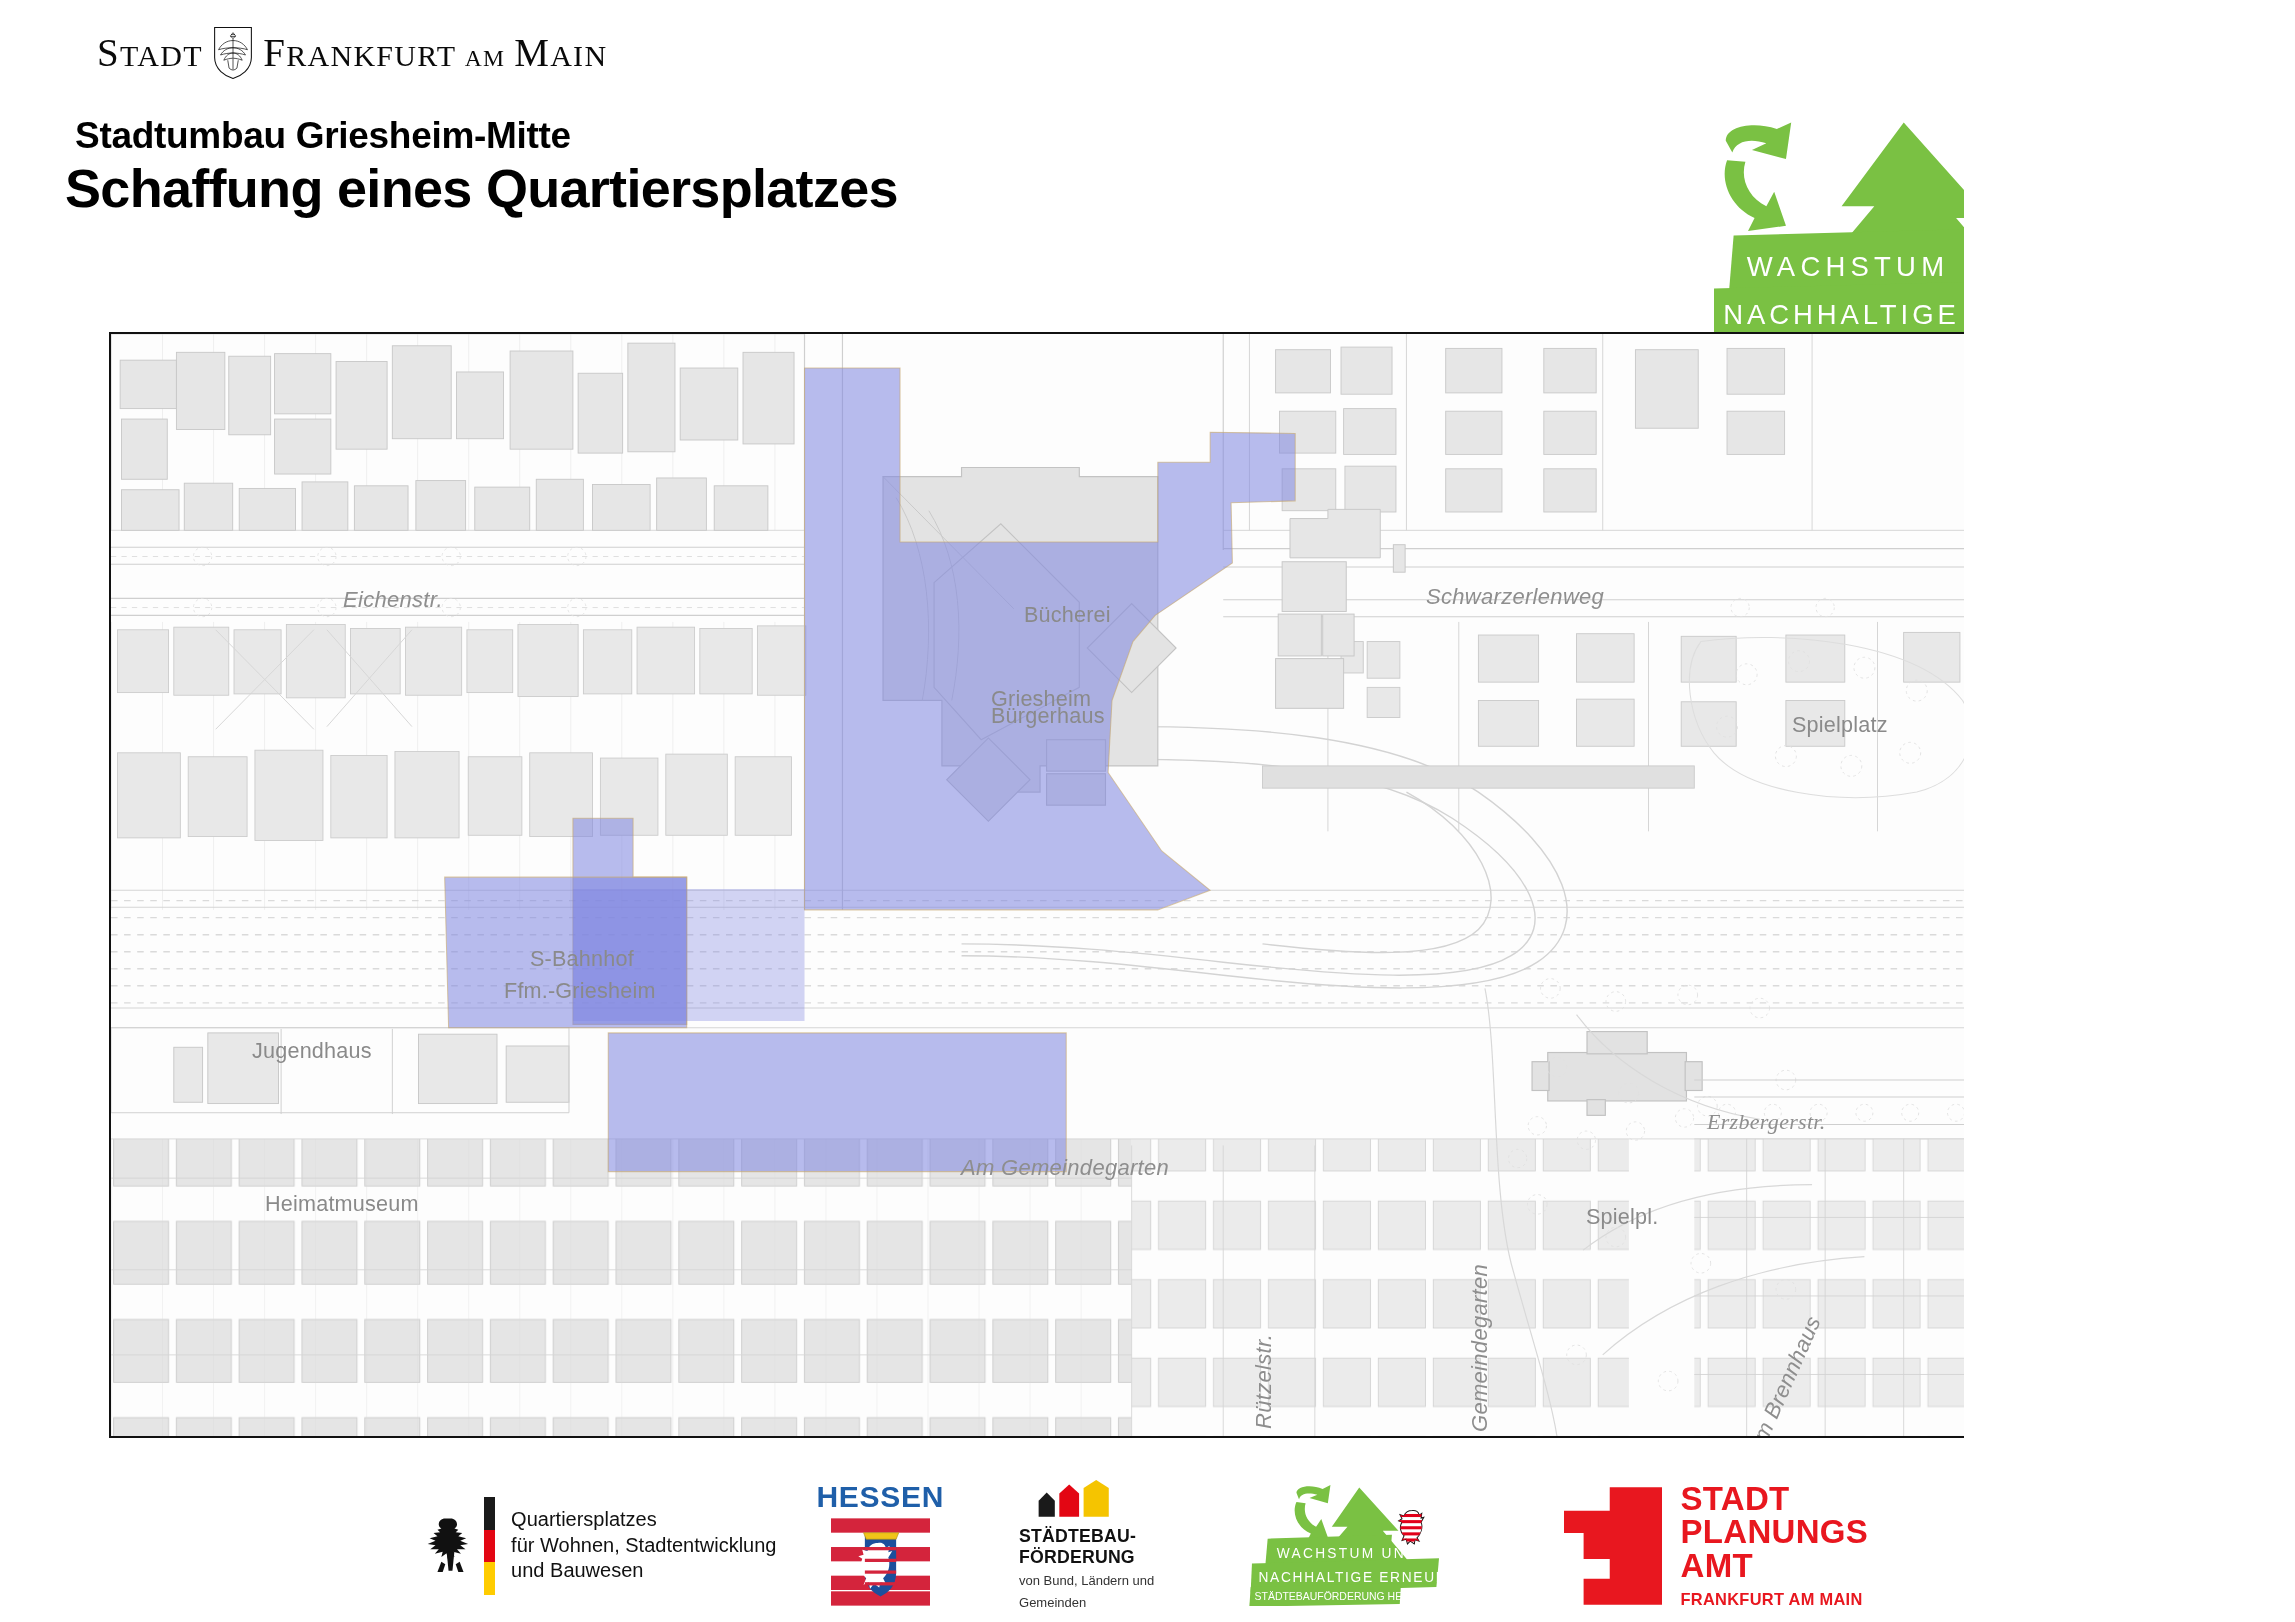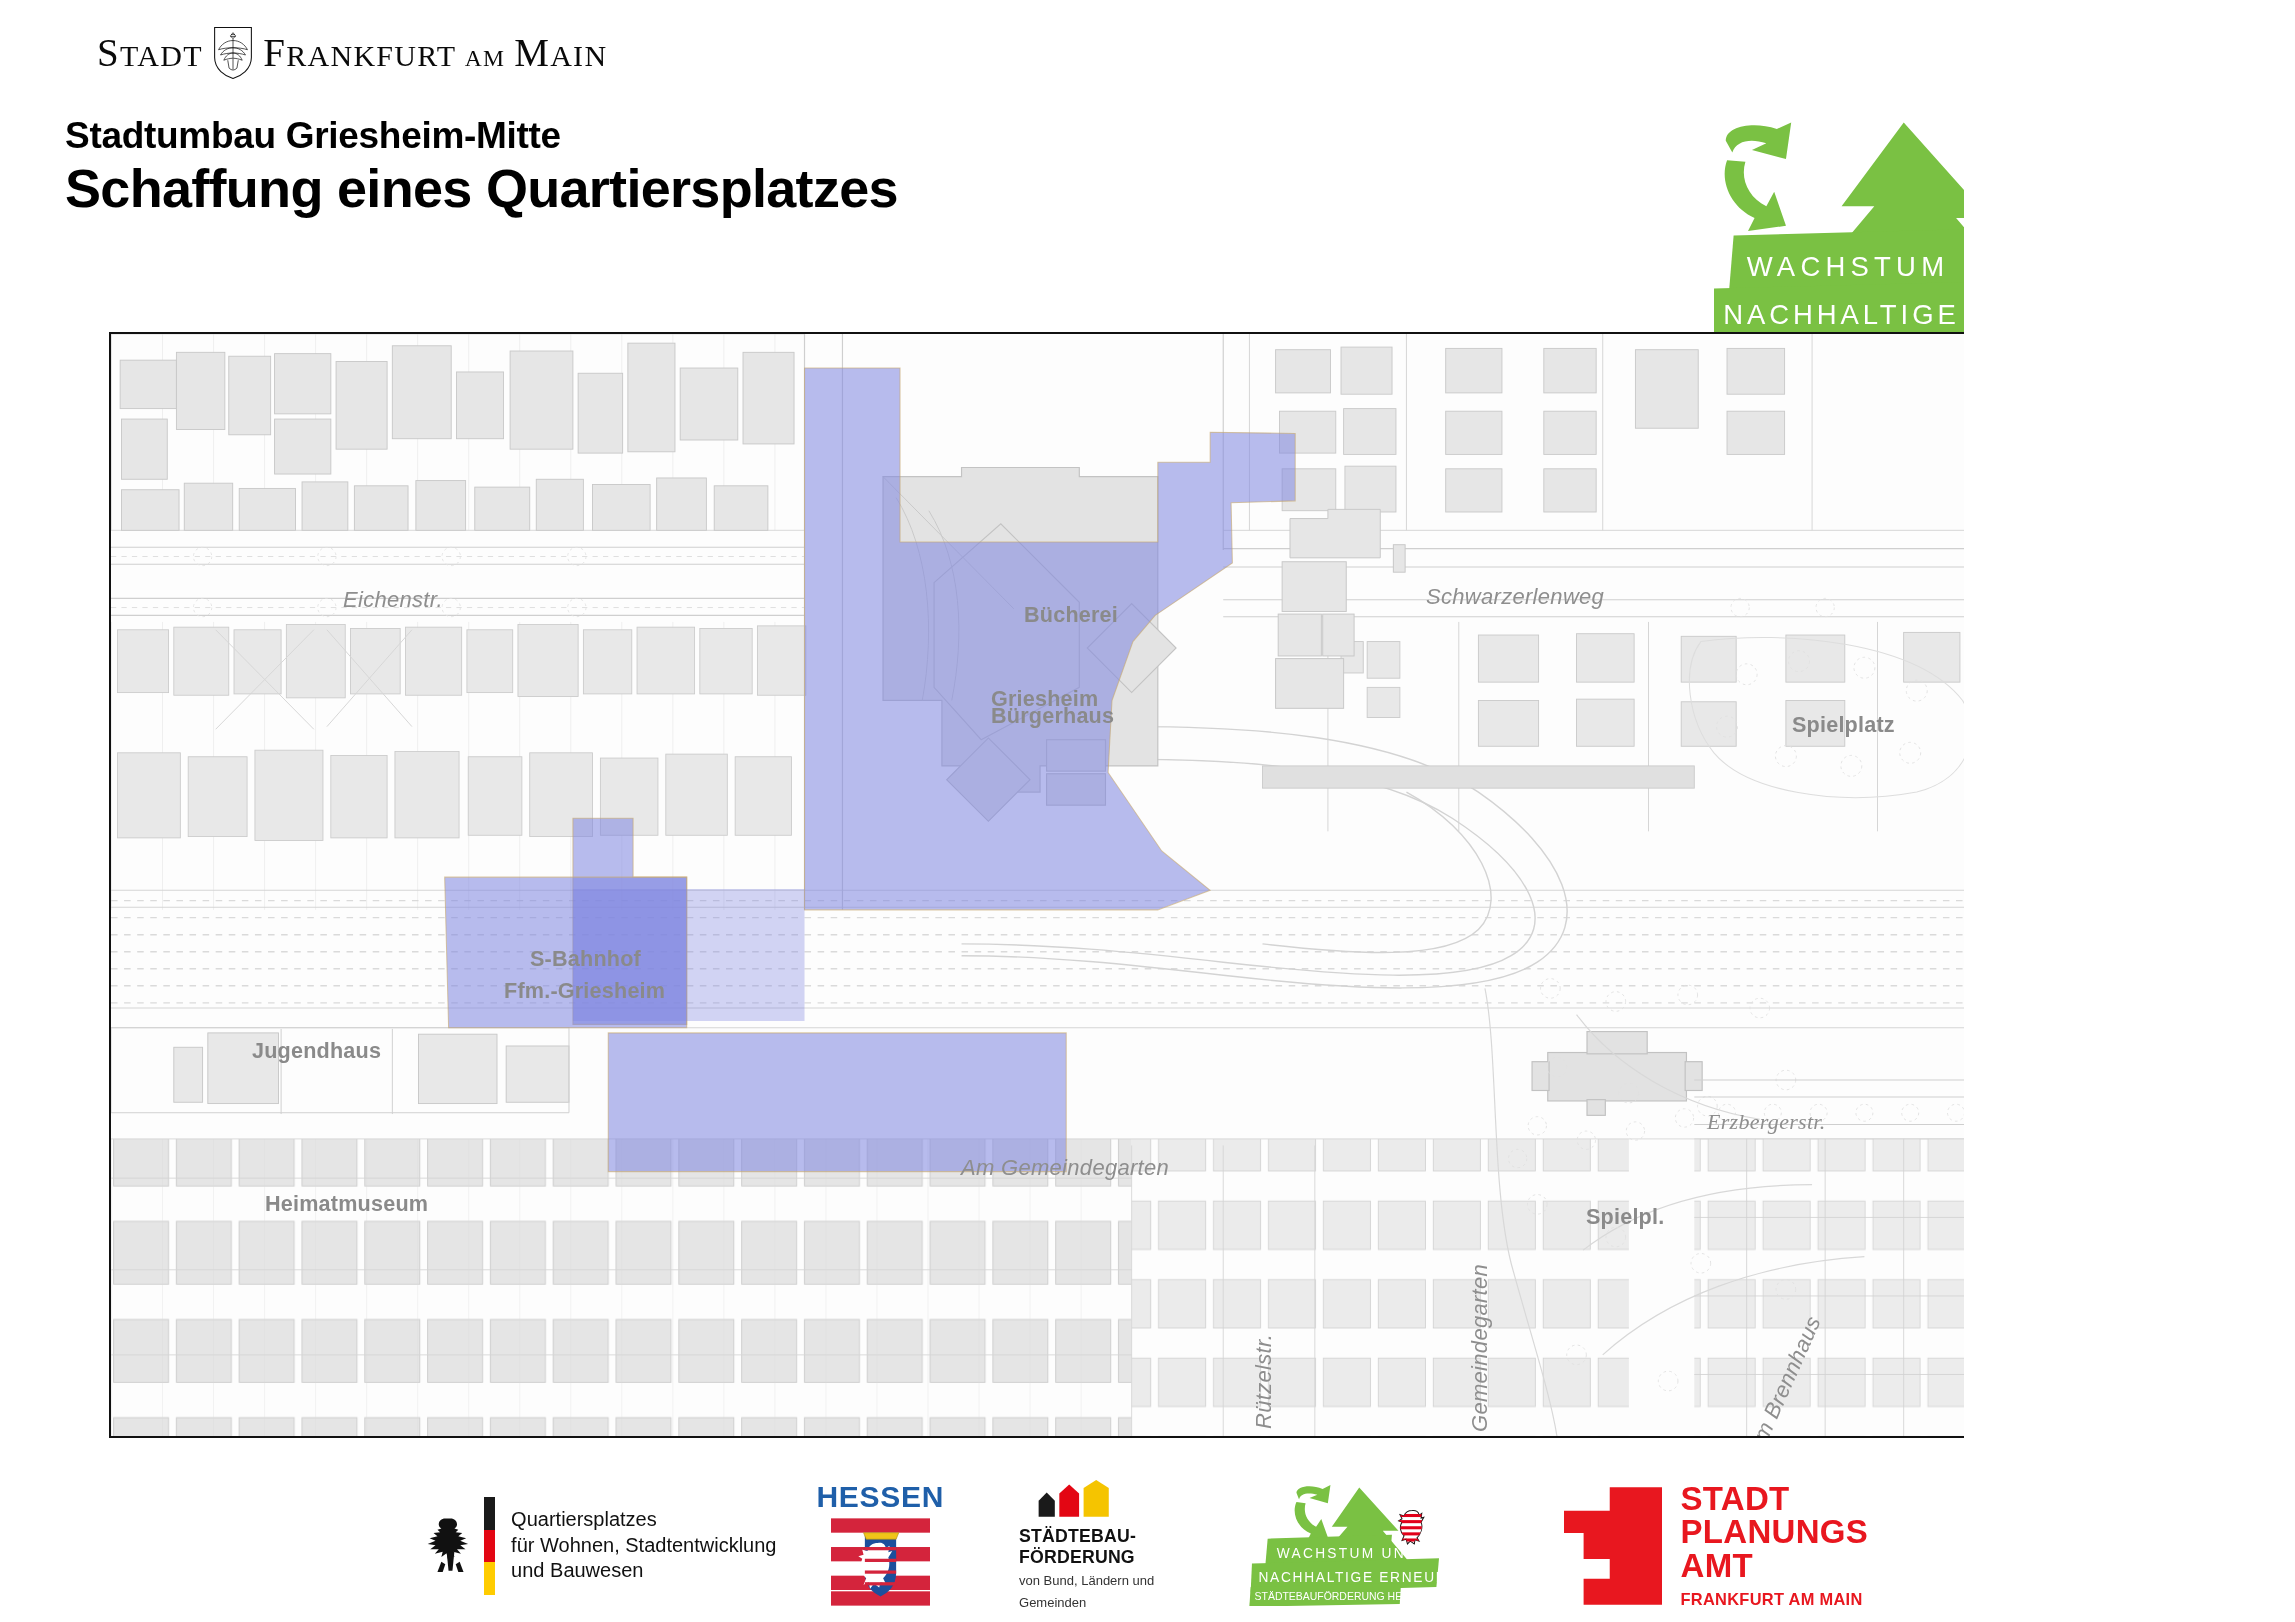--- a/index.html
+++ b/index.html
@@ -30,21 +30,21 @@
     letter-spacing: 1.3px;
     color: #0a0a0a;
     line-height: 1;
     white-space: nowrap;
   }
   .city-word .big { font-size: 39px; }
   .city-crest { width: 42px; height: 54px; flex: 0 0 auto; }
 
   #title-sub {
     position: absolute;
-    left: 65px; top: 115px;
+    left: 75px; top: 115px;
     font-size: 37px;
     font-weight: bold;
     color: #000;
     letter-spacing: -0.3px;
     white-space: nowrap;
   }
   #title-main {
     position: absolute;
     left: 65px; top: 157px;
     font-size: 54px;
@@ -84,21 +84,20 @@
   .street {
     font-style: italic;
     font-size: 22px;
     color: #8e8e8e;
     letter-spacing: 0.3px;
   }
   .place {
     font-size: 21.6px;
     color: #8a8a8a;
     letter-spacing: 0.2px;
-    font-weight: bold;
   }
   .rot90 { transform: rotate(-90deg); transform-origin: left bottom; }
   .rot-tilt { transform: rotate(-66deg); transform-origin: left bottom; }
 
   
   #footer {
     position: absolute;
     left: 0; top: 1469px;
     width: 2295px; height: 153px;
     display: flex; align-items: center; justify-content: center;

